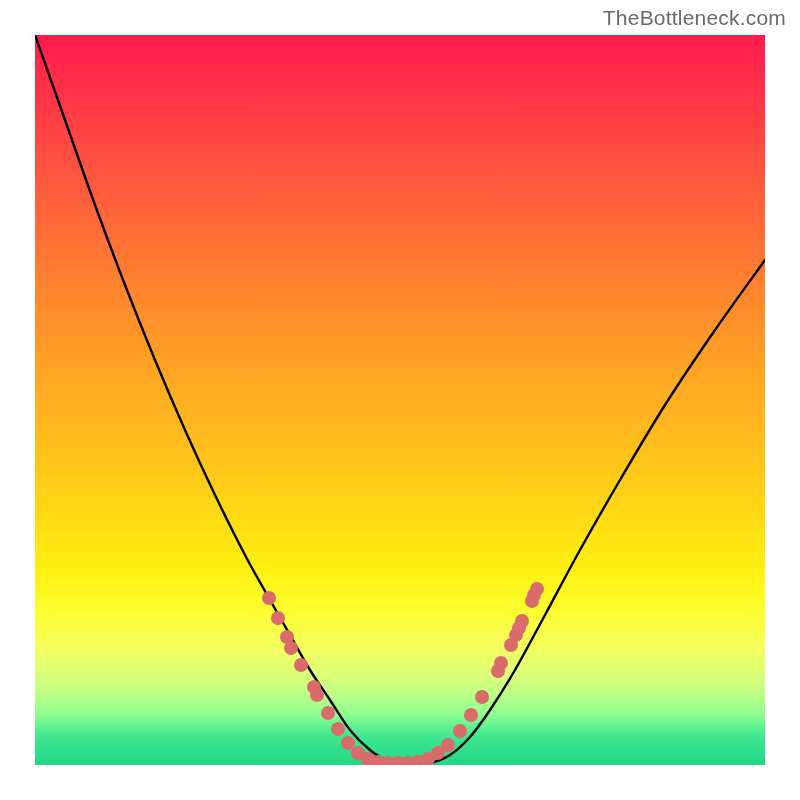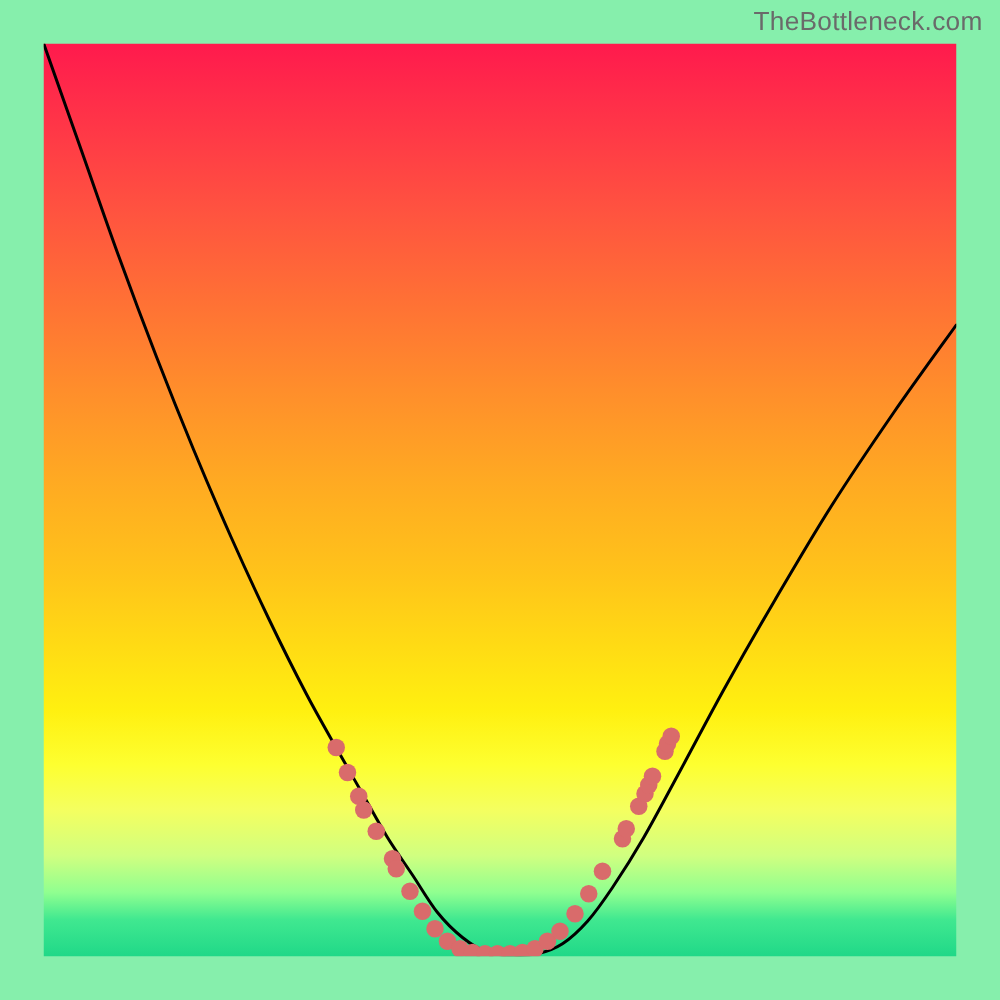--- a/index.html
+++ b/index.html
@@ -8,21 +8,21 @@
     width: 800px;
     height: 800px;
     overflow: hidden;
     background: #000;
     font-family: Arial, Helvetica, sans-serif;
   }
   .frame {
     position: relative;
     width: 800px;
     height: 800px;
-    background: #86efac;
+    background: #ffffff;
   }
   .plot {
     position: absolute;
     left: 35px;
     top: 35px;
     width: 730px;
     height: 730px;
     
     background: linear-gradient(to bottom,
       #ff1a4d 0%,

